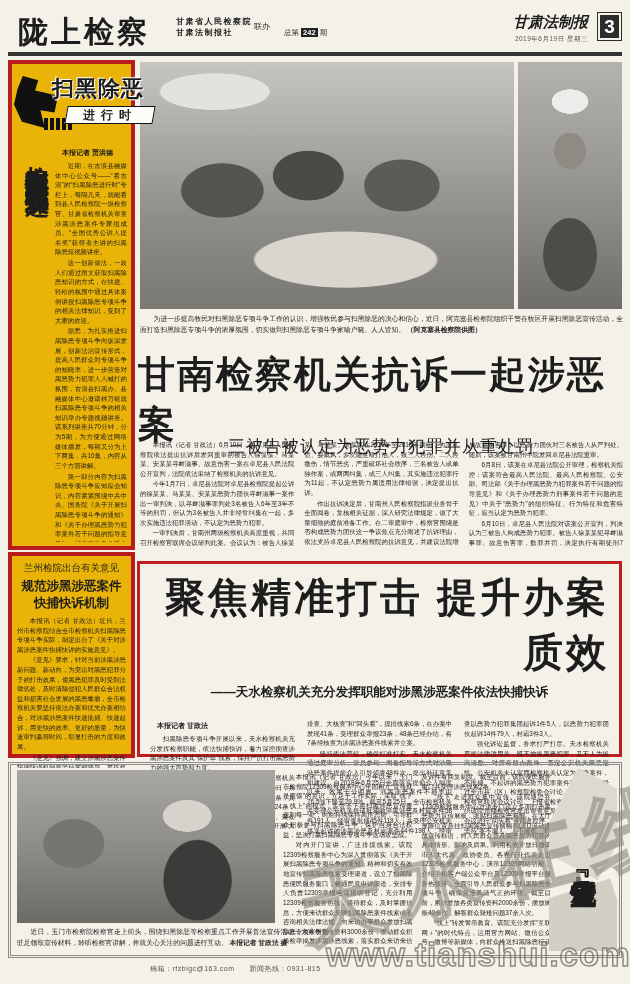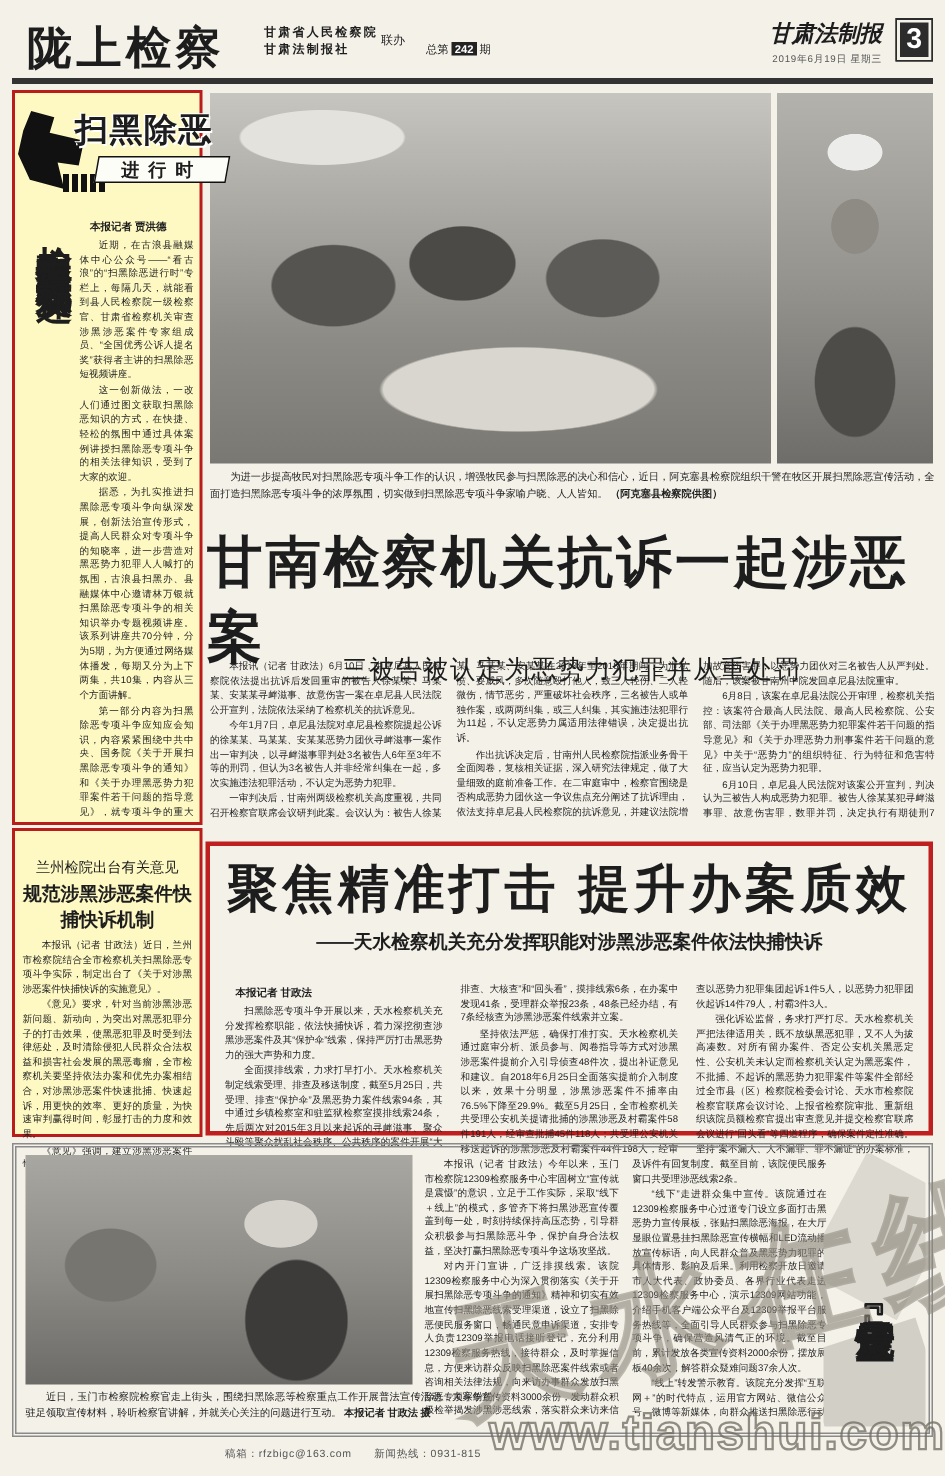--- a/index.html
+++ b/index.html
@@ -21,21 +21,21 @@
   .issuebox { display:inline-block; background:#222; color:#fff; padding:0 2px; font-weight:700; }
   .m-right { position:absolute; right:34px; top:9px; text-align:right; }
   .m-paper { font-family:Liberation Sans, sans-serif; font-style:italic; font-weight:900; font-size:15px; }
   .m-date  { font-size:6.5px; color:#555; margin-top:3px; letter-spacing:.5px; }
   .m-page { position:absolute; right:0; top:8px; width:25px; height:29px; background:#2c2c2c;
             border:1px solid #2c2c2c; box-shadow:inset 0 0 0 2px #f4f1e9;
             color:#fff; font-size:19px; font-weight:900; display:flex; align-items:center; justify-content:center; }
   .headrule { position:absolute; left:8px; right:8px; top:52px; height:4px; background:#333; }
 
   
-  .box { border:2px solid #b91c1c; background:#fef9c3; }
+  .box { border:4px solid #b91c1c; background:#eab308; }
   .para { font-size:6.4px; line-height:1.5; text-align:justify; text-indent:2em; margin-bottom:1px; }
   .byline { font-size:7px; font-weight:700; margin:2px 0 3px; text-indent:1em; }
   .photo { background:#9a9894; position:relative; overflow:hidden; }
 
   
   .left-box1 { position:absolute; left:8px; top:60px; width:127px; height:490px; padding:4px; }
   .campaign-logo { position:absolute; left:2px; top:8px; width:154px; height:66px; z-index:6; }
   .fist { position:absolute; left:0; top:4px; width:44px; height:52px; background:#111;
           clip-path:polygon(20% 0,55% 8%,48% 28%,100% 38%,92% 70%,60% 66%,70% 100%,18% 88%,0 55%,8% 25%); }
   .logo-main { position:absolute; left:38px; top:2px; font-size:22px; font-weight:900;
@@ -60,28 +60,28 @@
   
   .g-head { position:absolute; left:138px; top:350px; width:486px; text-align:left;
             font-size:37px; font-weight:900; letter-spacing:2px; }
   .g-sub  { position:absolute; left:138px; top:407px; width:486px; text-align:center;
             font-size:17px; font-weight:400; letter-spacing:1px;margin-top:28px; }
   .g-cols { position:absolute; left:140px; top:440px; width:483px; height:117px;
             column-count:3; column-gap:10px; overflow:hidden; }
 
   
   .lz-box { position:absolute; left:8px; top:552px; width:127px; height:206px; padding:5px; }
-  .lz-kicker { text-align:center; font-size:9.5px; margin-top:13px; }
+  .lz-kicker { text-align:center; font-size:9.5px; margin-top:1px; }
   .lz-head { text-align:center; font-size:12.5px; font-weight:800; margin:3px 0 4px; }
   .lz-body { height:152px; overflow:hidden; }
 
   
   .redbox { position:absolute; left:137px; top:561px; width:485px; height:196px;
             border:3px solid #c01f1f; padding:5px 10px; }
-  .rb-head { text-align:center; font-size:34px; font-weight:900; letter-spacing:3px; margin-top:1px; }
+  .rb-head { text-align:right; font-size:40px; font-weight:900; letter-spacing:3px; margin-top:1px; }
   .rb-sub  { text-align:center; font-size:12.5px; font-weight:700; margin:4px 0 18px; }
   .rb-cols { column-count:3; column-gap:12px; height:118px; overflow:hidden; }
 
   
   .bot-box { position:absolute; left:8px; top:762px; width:614px; height:196px;
              border:3px double #8a8a8a; padding:5px; }
   .b-photo { position:absolute; left:6px; top:5px; width:258px; height:153px; }
   .b-cap { position:absolute; left:6px; top:162px; width:312px; font-size:6.8px; line-height:1.55;
            text-align:justify; text-indent:2em; font-family:"Liberation Serif", serif; }
   .b-text { position:absolute; left:272px; top:7px; width:268px; height:180px;

